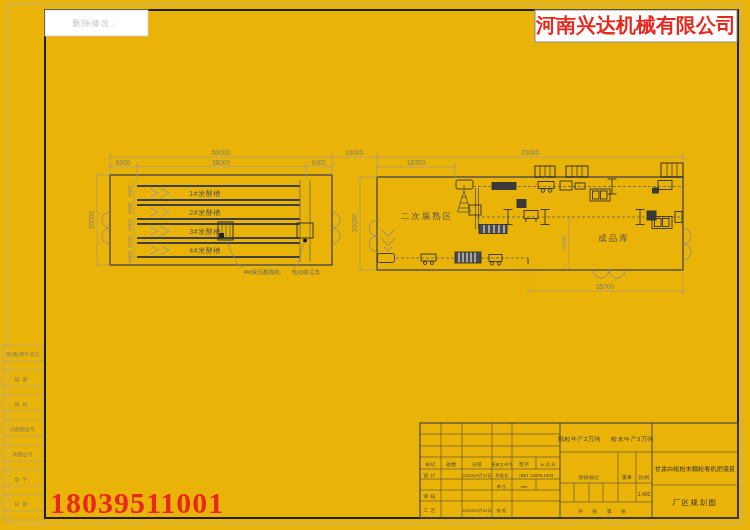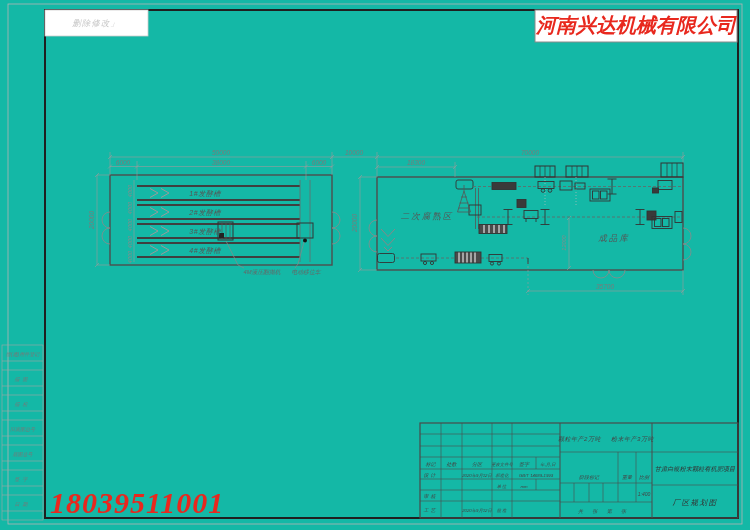--- a/index.html
+++ b/index.html
@@ -1,17 +1,17 @@
 <!DOCTYPE html>
 <html><head>
 <meta charset="utf-8">
 <style>
   html,body{margin:0;padding:0;background:#ffffff;}
-  .sheet{position:relative;width:750px;height:530px;background:#14b8a6;overflow:hidden;
-         font-family:"Liberation Sans",sans-serif;font-style:italic;}
+  .sheet{position:relative;width:750px;height:530px;background:#eab308;overflow:hidden;
+         font-family:"Liberation Sans",sans-serif;}
   svg text{font-family:"Liberation Sans",sans-serif;}
   .dim{font-size:6.5px;fill:#7a7a7a;}
   .dimv{font-size:5.5px;fill:#8a8a8a;}
   .area{font-size:8.5px;fill:#555;letter-spacing:2px;}
   .trough{font-size:7px;fill:#555;letter-spacing:0.5px;}
   .tiny{font-size:5.8px;fill:#666;}
   .tb{font-size:5px;fill:#444;}
   .tb-small{font-size:4.3px;fill:#444;}
   .tb-prod{font-size:6px;fill:#444;word-spacing:8px;letter-spacing:0.5px;}
   .tb-proj{font-size:6.2px;fill:#333;}

